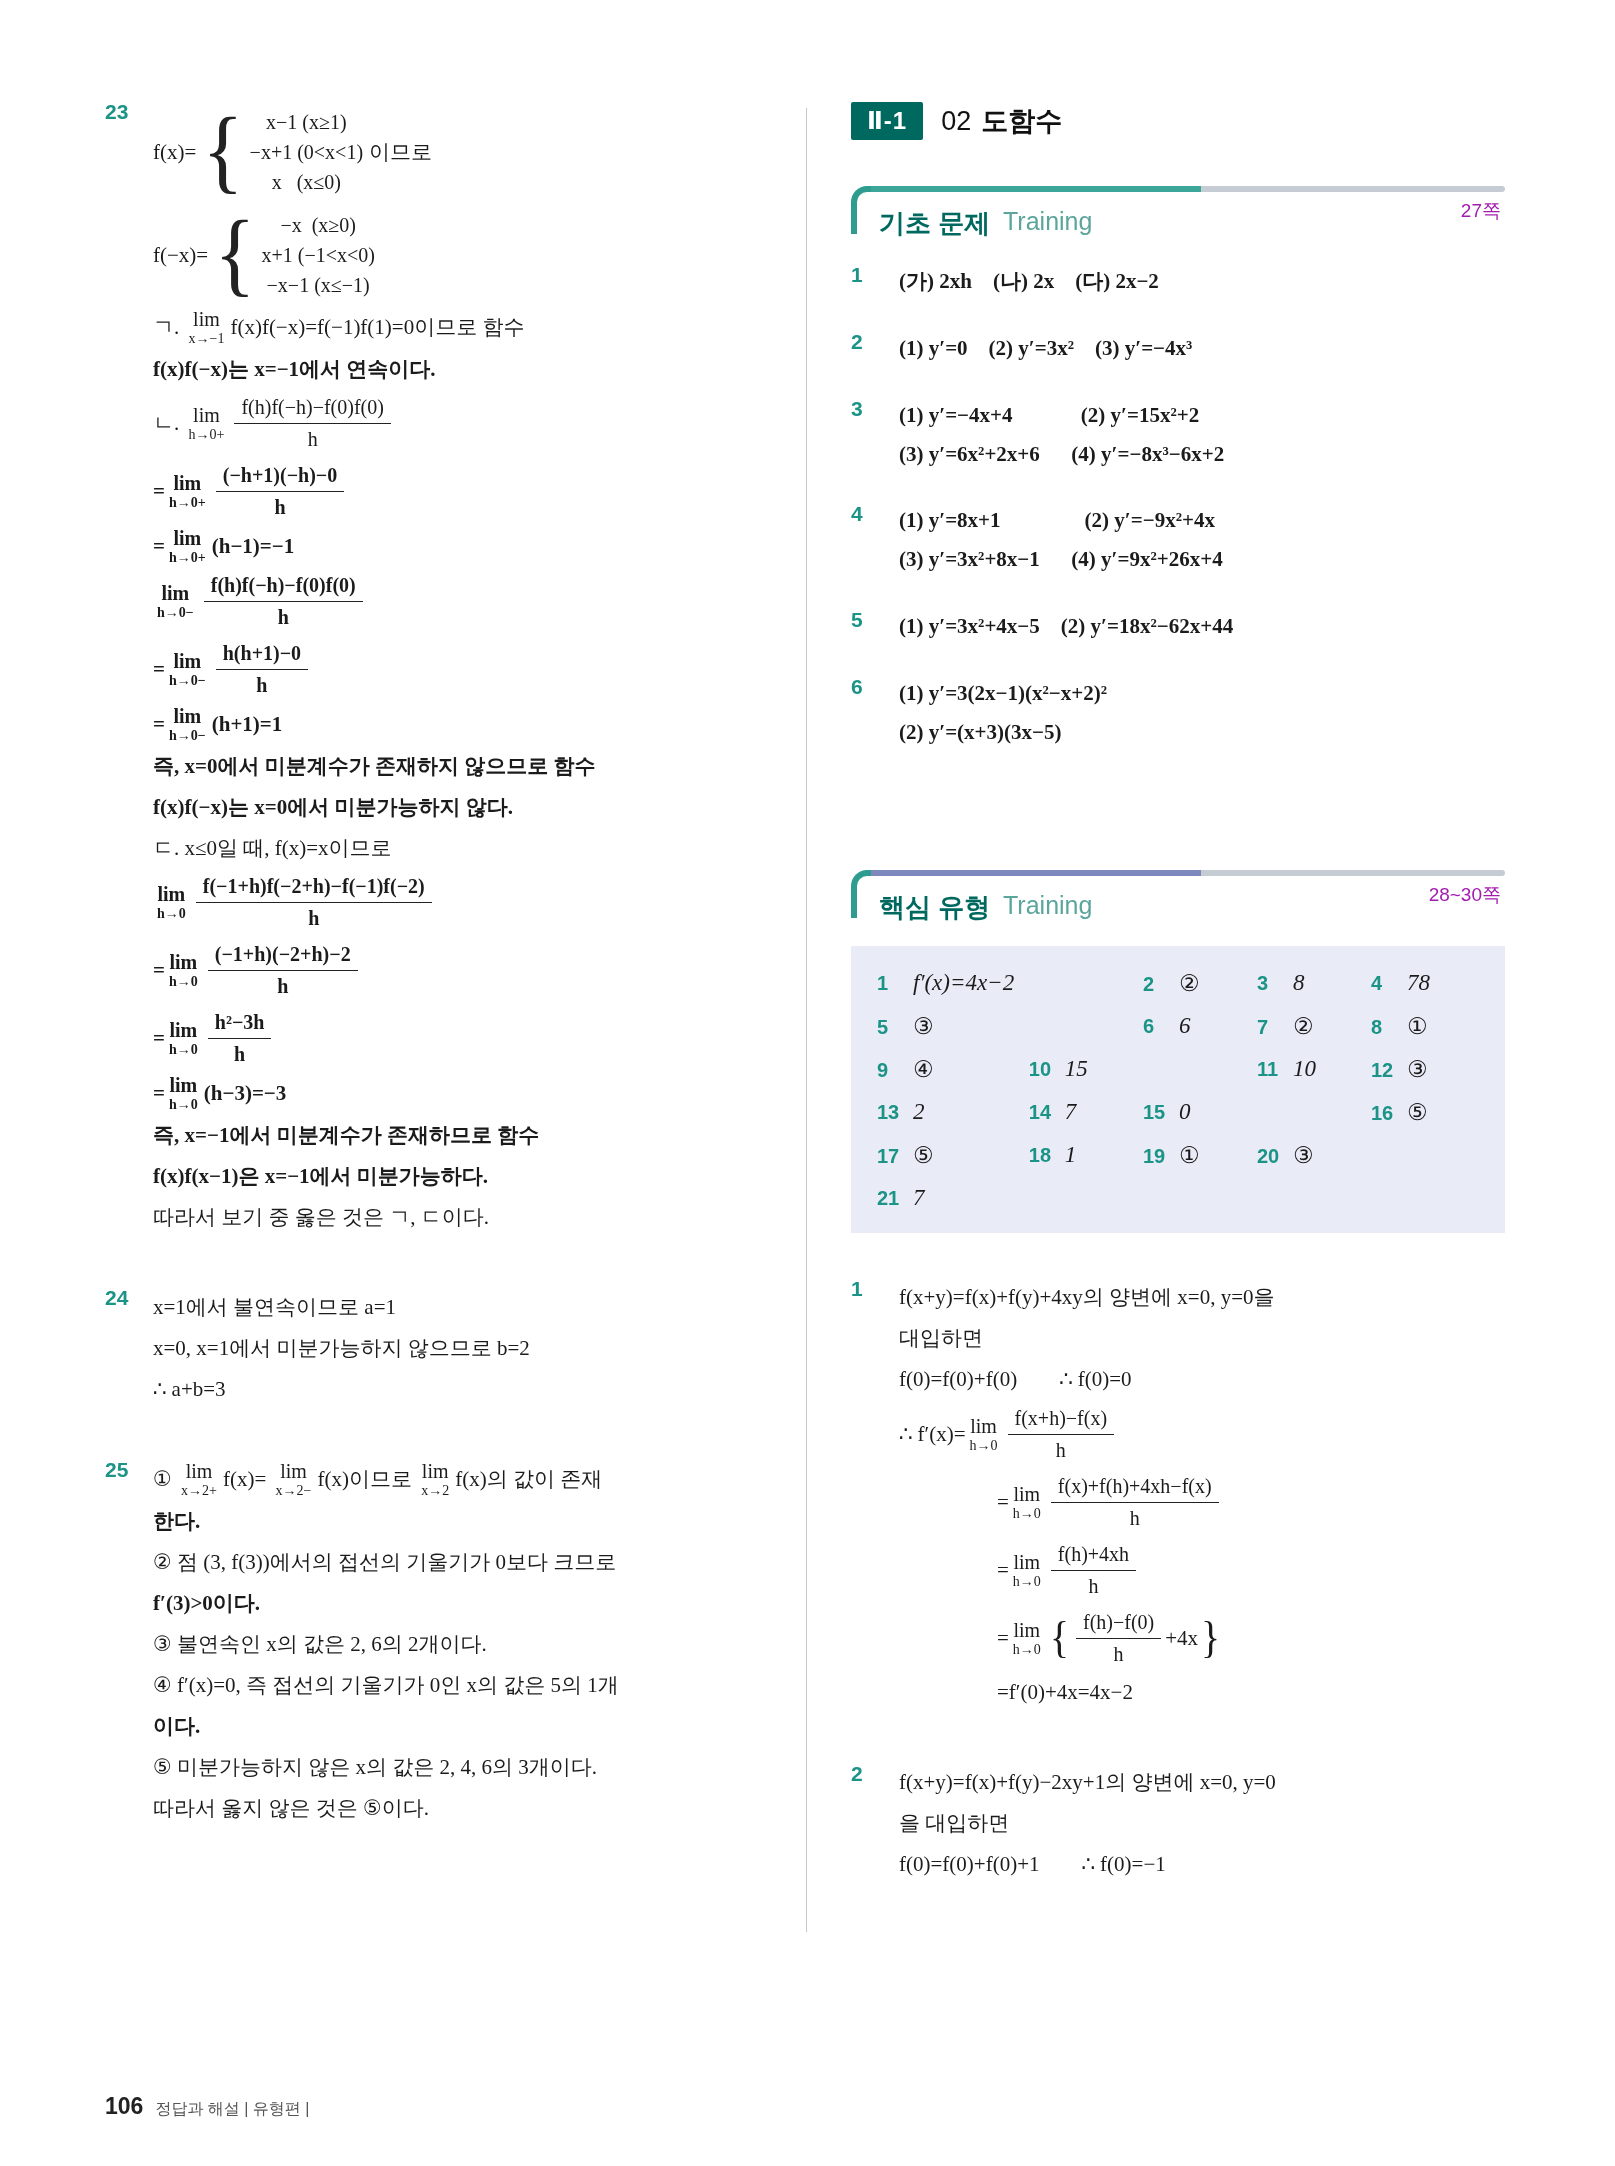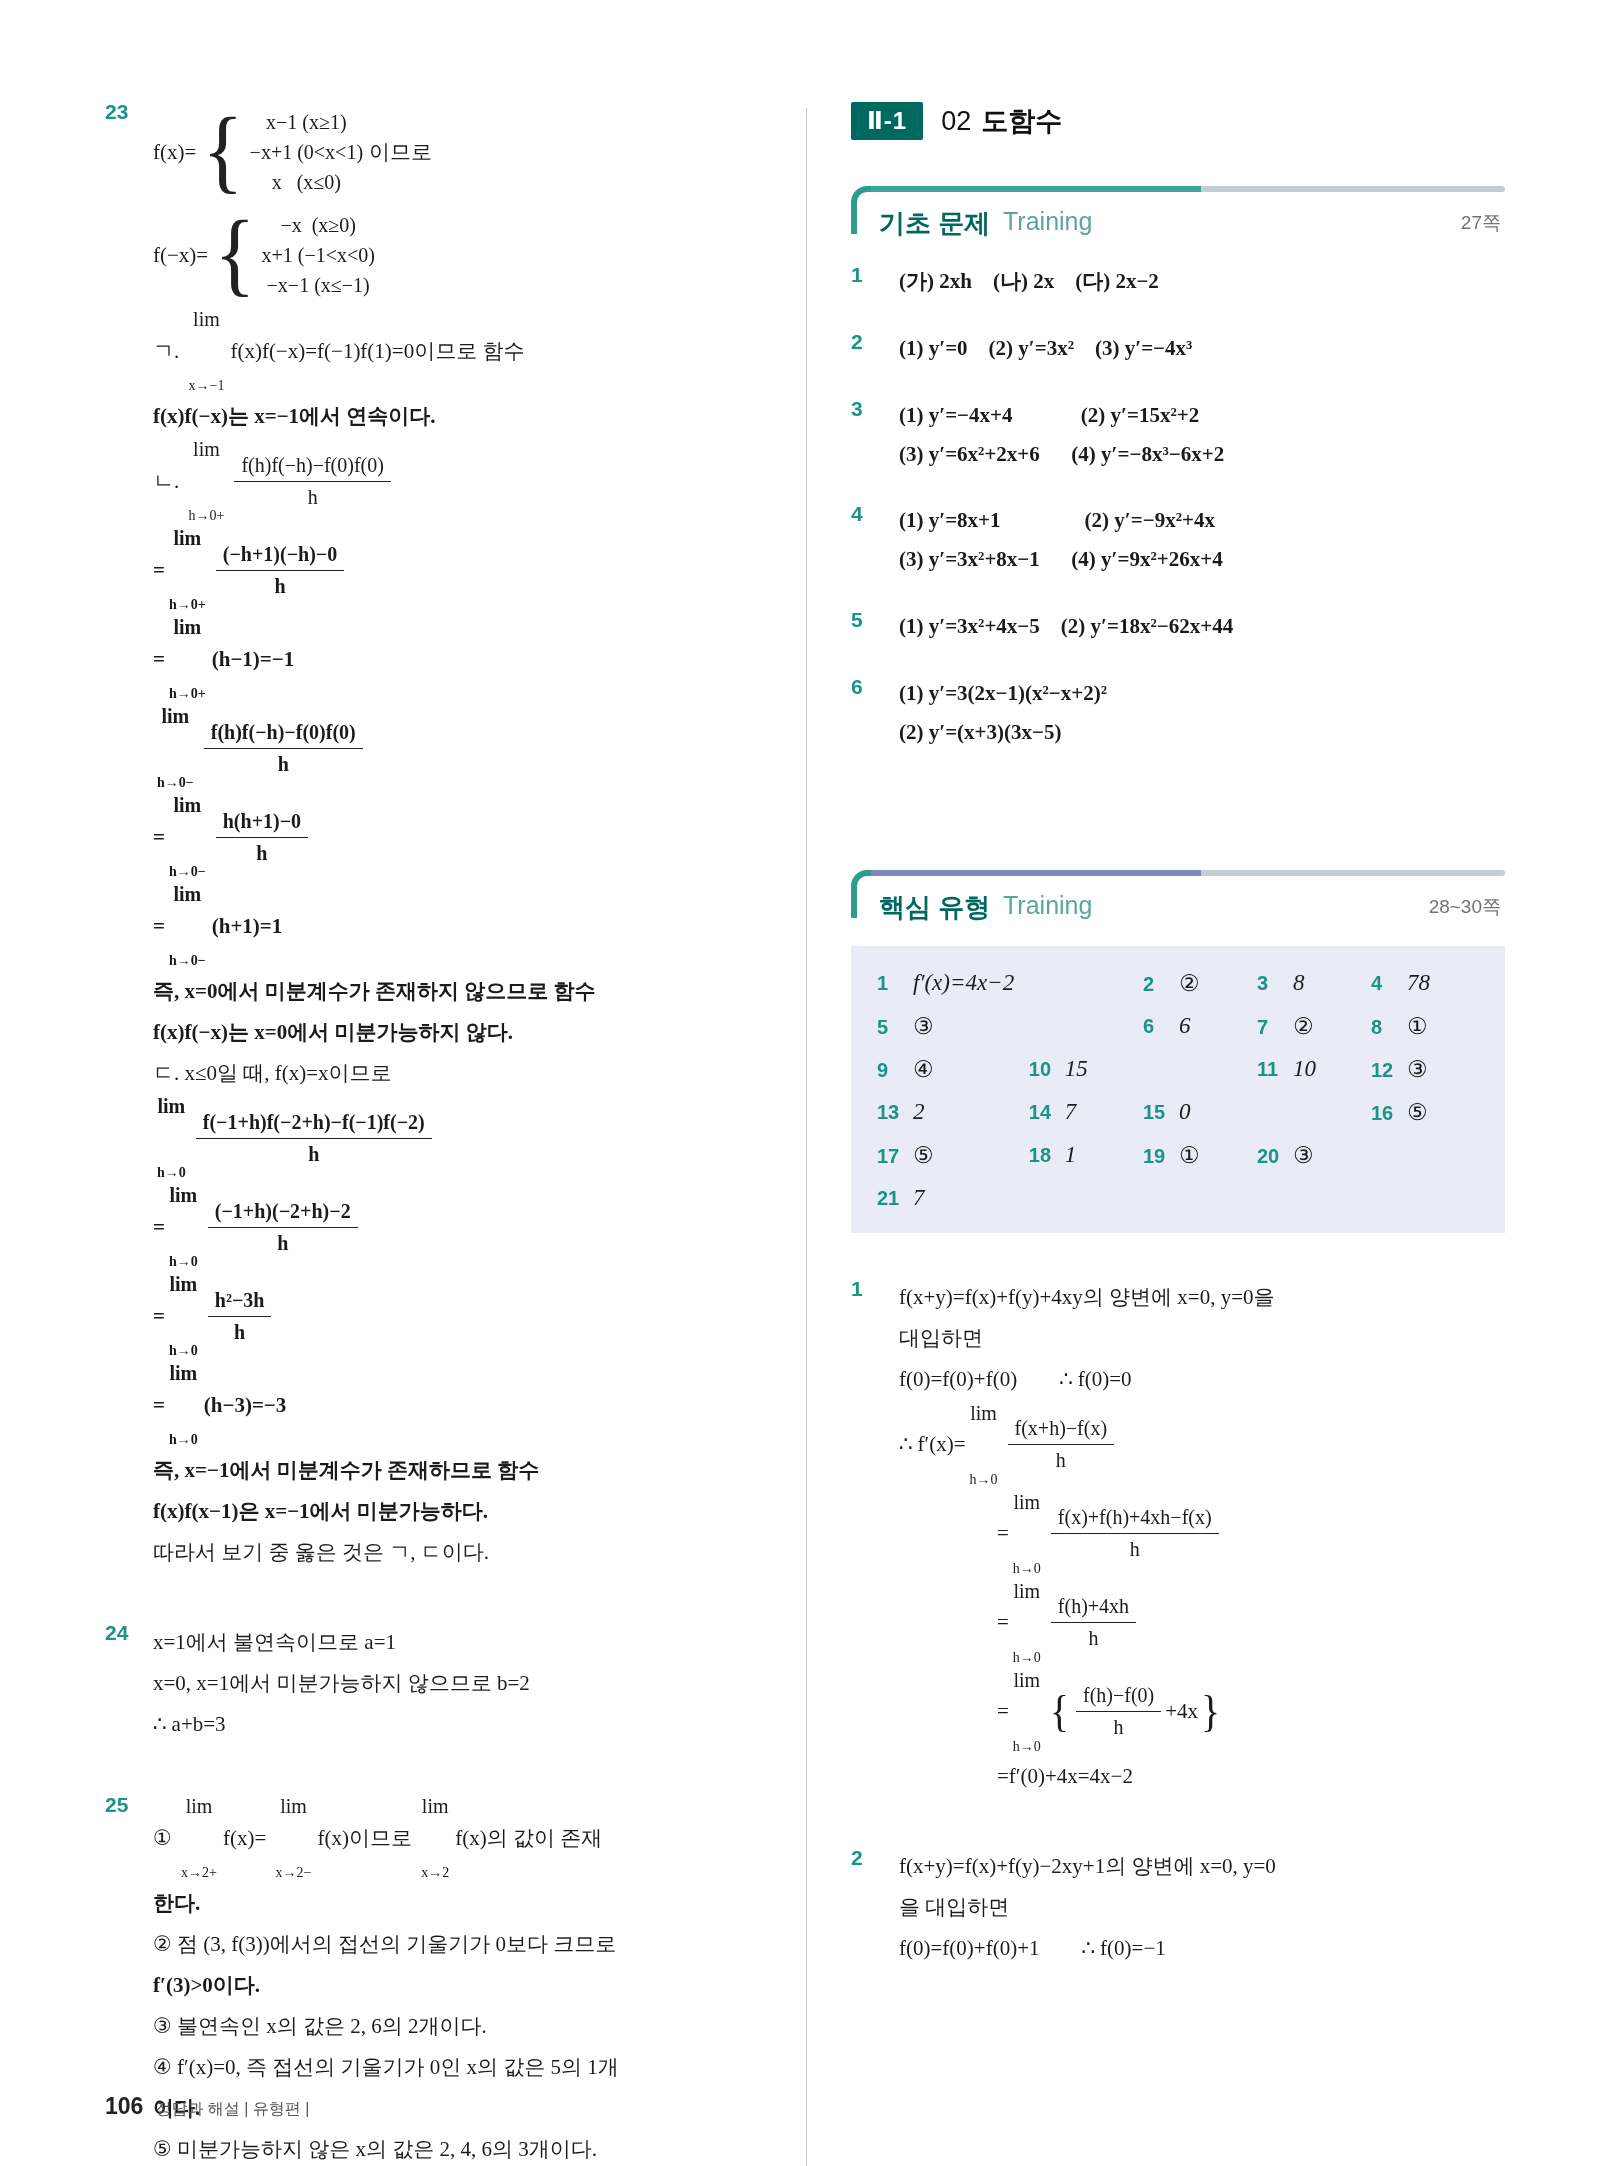--- a/index.html
+++ b/index.html
@@ -16,21 +16,21 @@
   
   .prob{display:flex;margin-bottom:44px;}
   .pnum{width:48px;flex:none;font-family:"Liberation Sans","DejaVu Sans",sans-serif;
         font-weight:700;color:#1b9386;font-size:21px;padding-top:2px;}
   .pbody{flex:1;min-width:0;}
   .mline{display:flex;align-items:center;margin:5px 0;min-height:36px;flex-wrap:wrap;}
   .ind0{margin-left:0;}
   .ind1{font-weight:bold;}
   .ind2{margin-left:98px;}
   .mt{white-space:pre-wrap;line-height:1.55;}
-  .lim{display:inline-flex;flex-direction:column;align-items:center;margin:0 6px 0 4px;vertical-align:middle;gap:47px;}
+  .lim{display:inline-flex;flex-direction:column;align-items:center;margin:0 6px 0 4px;vertical-align:middle;}
   .lim-top{line-height:1;font-size:20px;}
   .lim-sub{line-height:1;font-size:14px;margin-top:3px;color:#1b1b1b;}
   .frac{display:inline-flex;flex-direction:column;align-items:center;margin:2px 4px;vertical-align:middle;}
   .frac .num{font-size:20px;line-height:1.35;padding:0 7px 2px 7px;border-bottom:1.6px solid #222;}
   .frac .den{font-size:20px;line-height:1.35;padding-top:2px;}
   .big{font-size:44px;font-weight:400;line-height:1;margin:0 2px;transform:scaleX(0.9);}
   .cases{display:inline-flex;align-items:center;margin:4px 6px;}
   .cases .brace{font-size:86px;line-height:0.95;font-weight:400;transform:scaleY(1.08);margin-right:6px;color:#222;}
   .cases .rows{display:inline-flex;flex-direction:column;align-items:center;}
   .cases .crow{font-size:20px;line-height:30px;text-align:right;white-space:pre-wrap;}
@@ -48,22 +48,22 @@
   .sec-head{position:relative;height:62px;margin-bottom:14px;}
   .sec-corner{position:absolute;left:0;top:0;width:22px;height:42px;
               border-left:6px solid #2f9c90;border-top:6px solid #2f9c90;border-top-left-radius:16px;}
   .sec-line{position:absolute;left:20px;right:0;top:0;height:6px;border-radius:0 3px 3px 0;}
   .sec-line.teal{background:linear-gradient(90deg,#3da69b 0%,#3da69b 52%,#c6ccd4 52%,#c6ccd4 100%);}
   .sec-line.blue{background:linear-gradient(90deg,#7d88bd 0%,#7d88bd 52%,#c6ccd4 52%,#c6ccd4 100%);}
   .sec-title-ko{position:absolute;left:28px;top:20px;font-family:"Liberation Sans","DejaVu Sans",sans-serif;
                 font-weight:700;font-size:26px;color:#00695f;}
   .sec-title-en{position:absolute;left:152px;top:21px;font-family:"Liberation Sans","DejaVu Sans",sans-serif;
                 font-weight:400;font-size:25px;color:#5ba59d;}
-  .sec-pref{position:absolute;right:4px;top:24px;font-family:"Liberation Sans","DejaVu Sans",sans-serif;
-            font-size:19px;color:#737373;}
+  .sec-pref{position:absolute;right:4px;top:12px;font-family:"Liberation Sans","DejaVu Sans",sans-serif;
+            font-size:19px;color:#a21caf;}
 
   
   .basic-items{margin-bottom:0;}
   .bitem{display:flex;margin-bottom:28px;}
   .bnum{width:48px;flex:none;font-family:"Liberation Sans","DejaVu Sans",sans-serif;
         font-weight:700;color:#1b9386;font-size:21px;padding-top:1px;}
   .blines{flex:1;min-width:0;}
   .bline{white-space:pre-wrap;font-weight:700;font-size:21px;line-height:1.85;}
 
   

